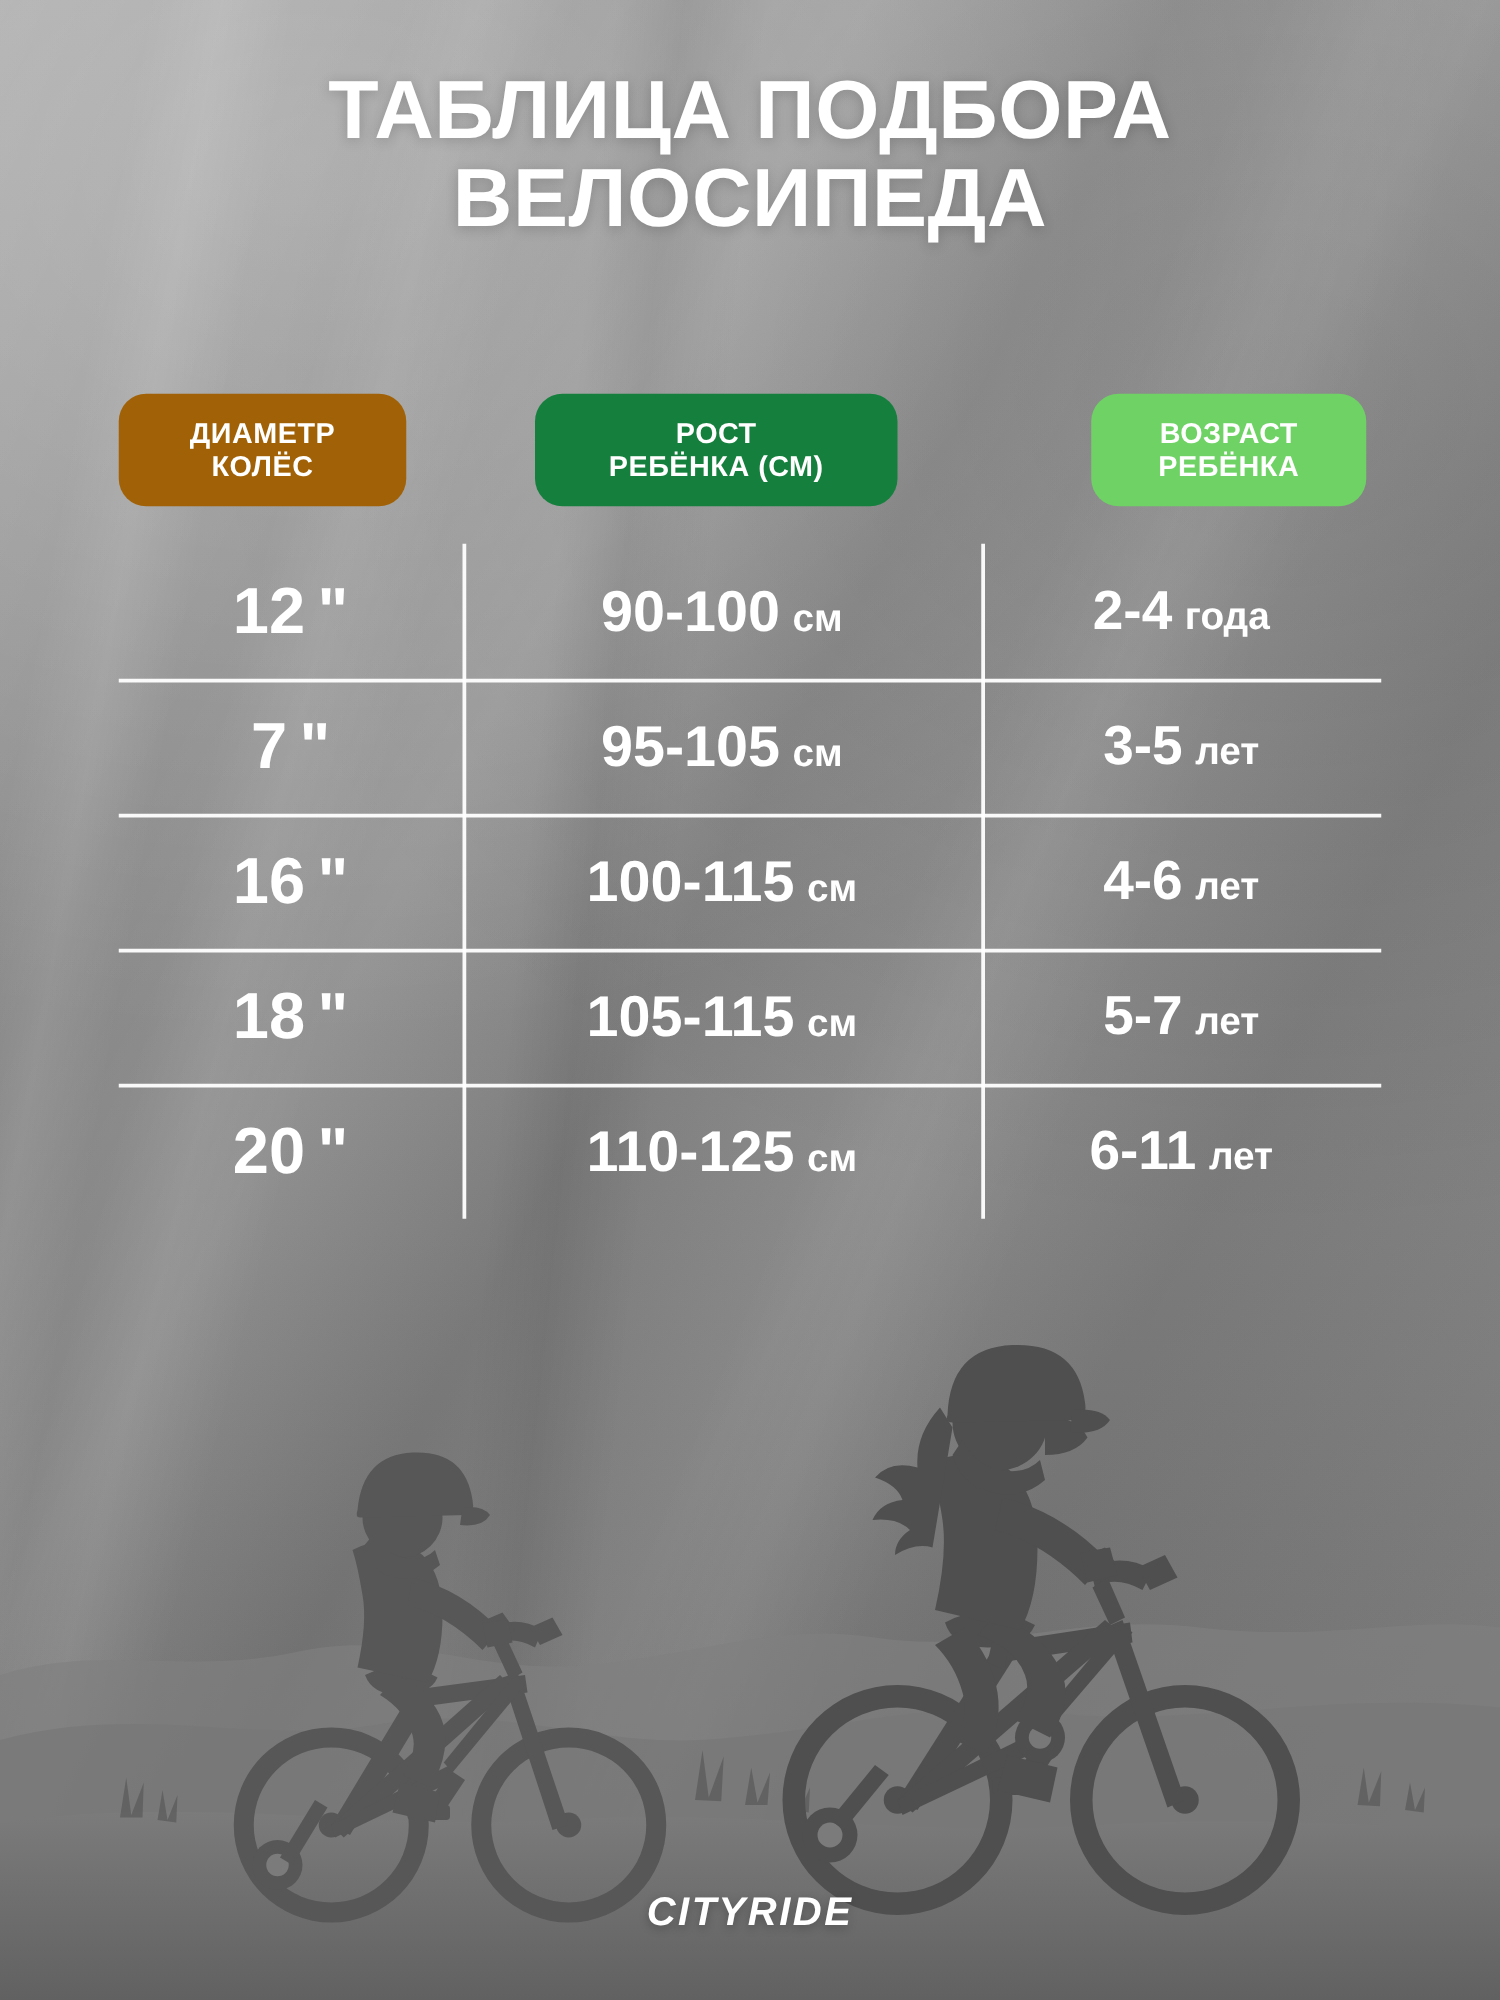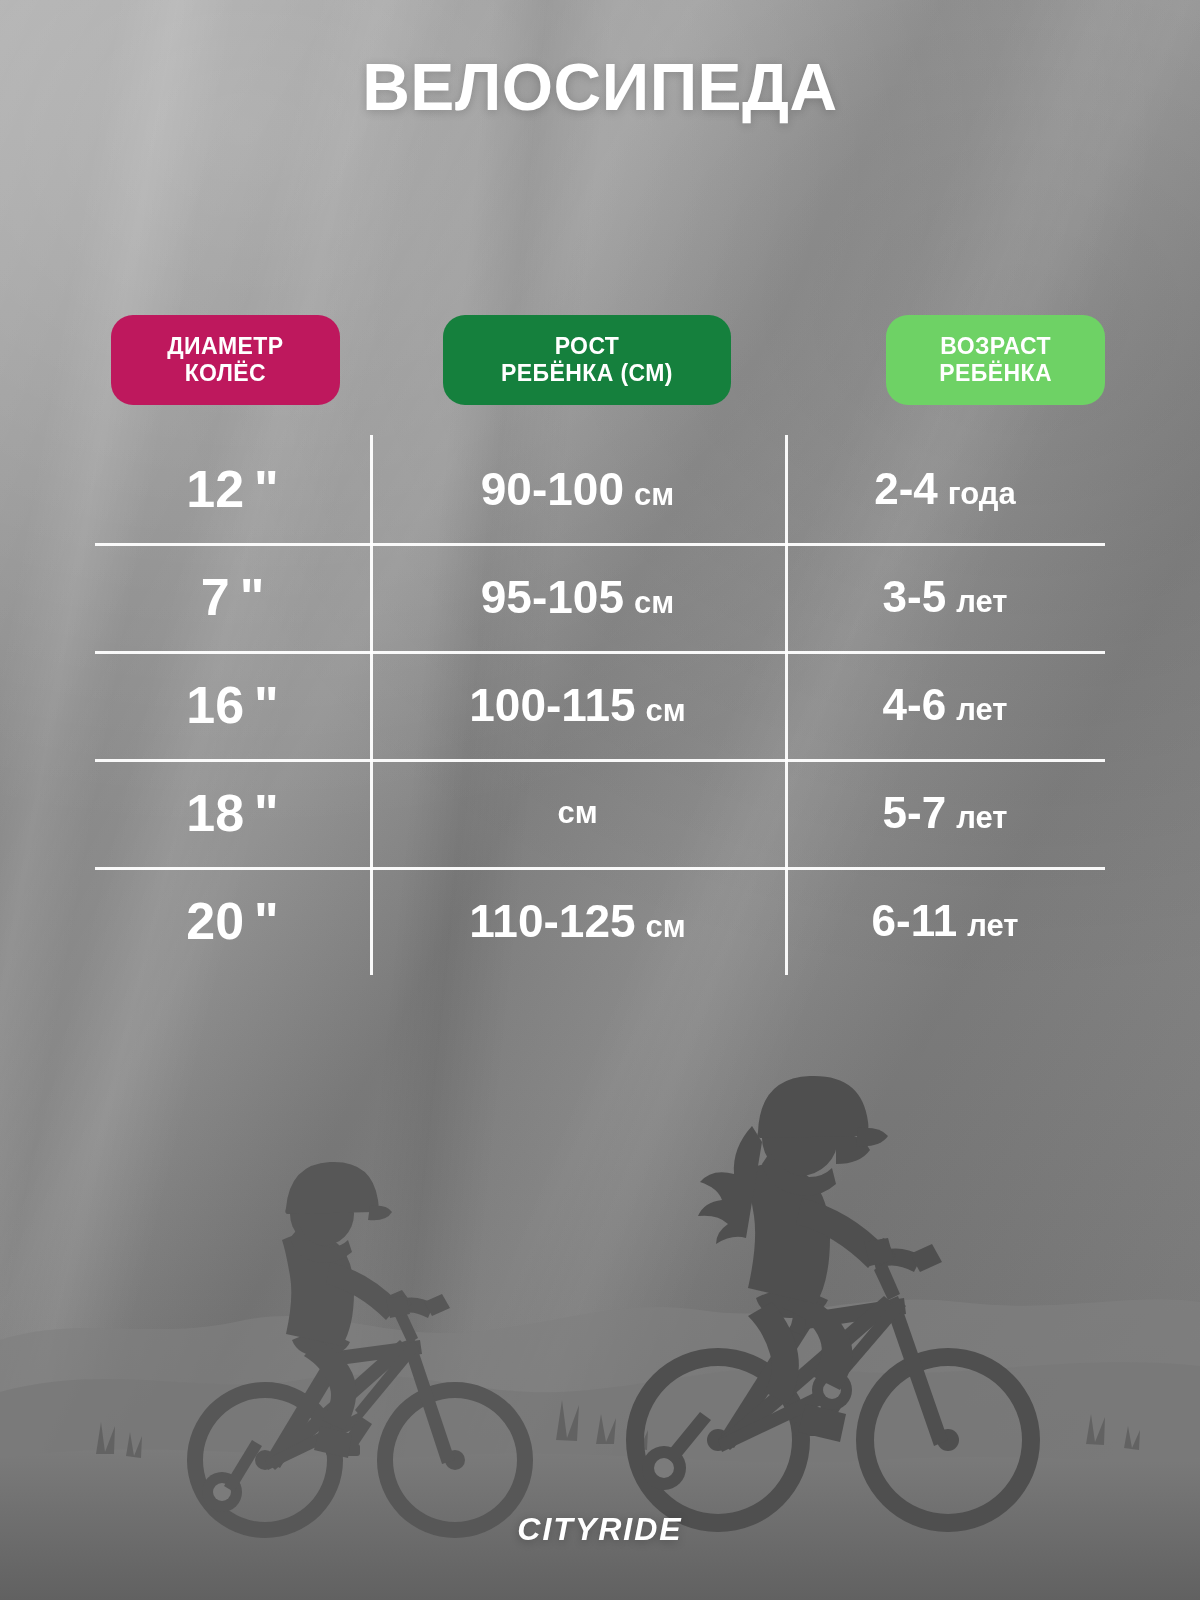--- a/index.html
+++ b/index.html
@@ -243,27 +243,28 @@
       <path d="M836,92 q26,2 34,18 q-10,14 -34,14 Z"></path>
       <path d="M770,112 q10,20 30,24 q20,4 32,-8 l4,16 q-18,16 -42,10 q-26,-6 -32,-30 Z"></path>
 
       <path d="M758,92 q2,-54 52,-56 q52,-2 58,46 q2,12 -6,14 l-100,2 q-6,0 -4,-6 Z"></path>
       <path d="M858,88 q22,-2 30,8 q-8,12 -32,10 Z"></path>
     </g>
   </svg>
 </div>
 
 <div class="title">
+  <span class="line">ТАБЛИЦА ПОДБОРА</span>
   <span class="line">ВЕЛОСИПЕДА</span>
 </div>
 
 <div class="table-wrap">
 
   <div class="head-row">
-    <div class="head-cell hc-0" style="background:#be185d;margin-left:16px;">
+    <div class="head-cell hc-0" style="background:#a16207;">
       <div>ДИАМЕТР</div>
       <div>КОЛЁС</div>
     </div>
     <div class="head-cell hc-1" style="background:#15803d;">
       <div>РОСТ</div>
       <div>РЕБЁНКА (СМ)</div>
     </div>
     <div class="head-cell hc-2" style="background:#6ed265;">
       <div>ВОЗРАСТ</div>
       <div>РЕБЁНКА</div>
@@ -321,20 +322,21 @@
       </div>
     </div>
 
     <div class="row">
       <div class="hline"></div>
       <div class="cell c-wheel">
         <span>18</span>
           <span>"</span>
       </div>
       <div class="cell c-height">
+        <span>105-115</span>
           <span class="unit">см</span>
       </div>
       <div class="cell c-age">
         <span>5-7</span>
           <span class="unit">лет</span>
       </div>
     </div>
 
     <div class="row">
       <div class="hline"></div>

